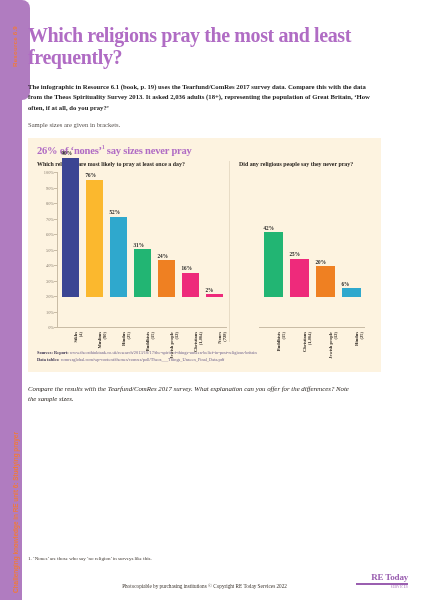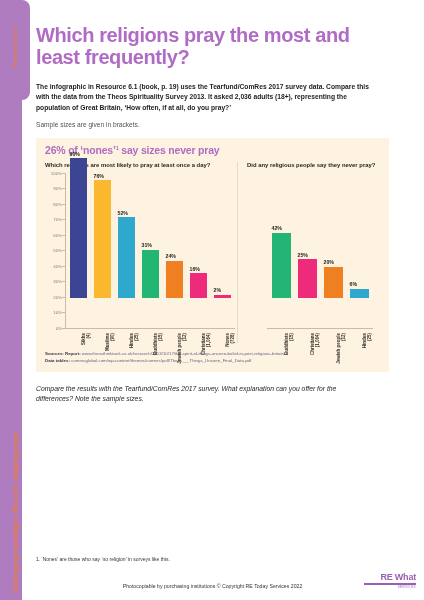--- a/index.html
+++ b/index.html
@@ -41,21 +41,21 @@
     width: 170px;
     text-align: center;
     font-size: 6.4px;
     font-weight: bold;
     color: #f07a3a;
     transform: rotate(-90deg);
     white-space: nowrap;
   }
 
   
-  .page { position: absolute; left: 36px; top: 0; width: 388px; height: 543px; }
+  .page { position: absolute; left: 28px; top: 0; width: 388px; height: 543px; font-family: Liberation Serif, serif; }
 
   .title {
     color: #b06cc4;
     font-size: 20px;
     font-weight: bold;
     line-height: 1.12;
     letter-spacing: -0.4px;
     margin-top: 24px;
     width: 330px;
   }
@@ -375,17 +375,17 @@
       </div>
     </div>
   </div>
 
   <div class="prompt">Compare the results with the Tearfund/ComRes 2017 survey. What explanation can you offer for the differences? Note the sample sizes.</div>
 
   <div class="footnote">1.  ‘Nones’ are those who say ‘no religion’ in surveys like this.</div>
   <div class="footer-line">Photocopiable by purchasing institutions © Copyright RE Today Services 2022</div>
 
   <div class="logo">
-    <div class="logo-main">RE What</div>
+    <div class="logo-main">RE Today</div>
     <div class="logo-rule"></div>
     <div class="logo-sub">SERVICES</div>
   </div>
 </div>
 
 </body></html>

